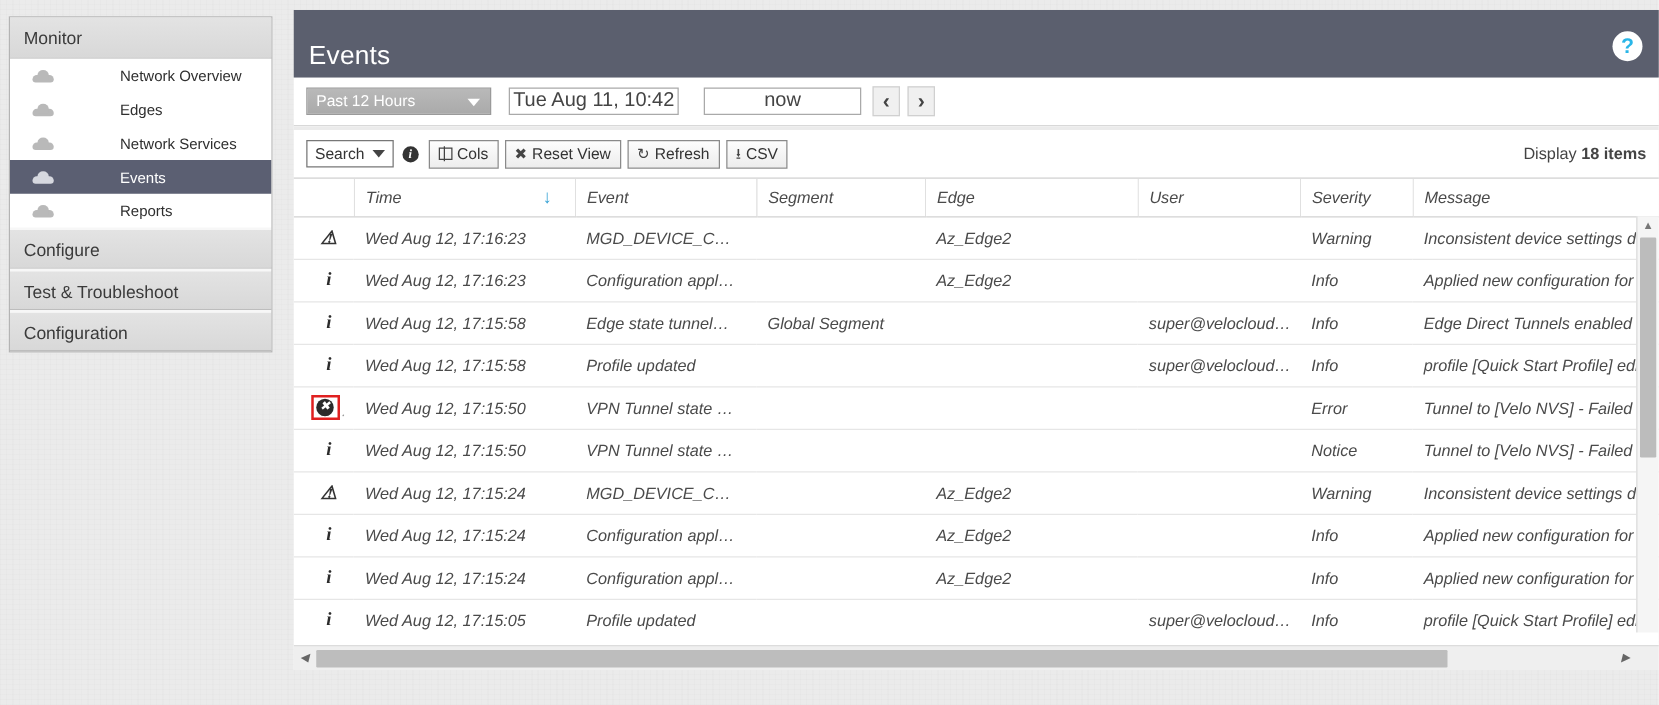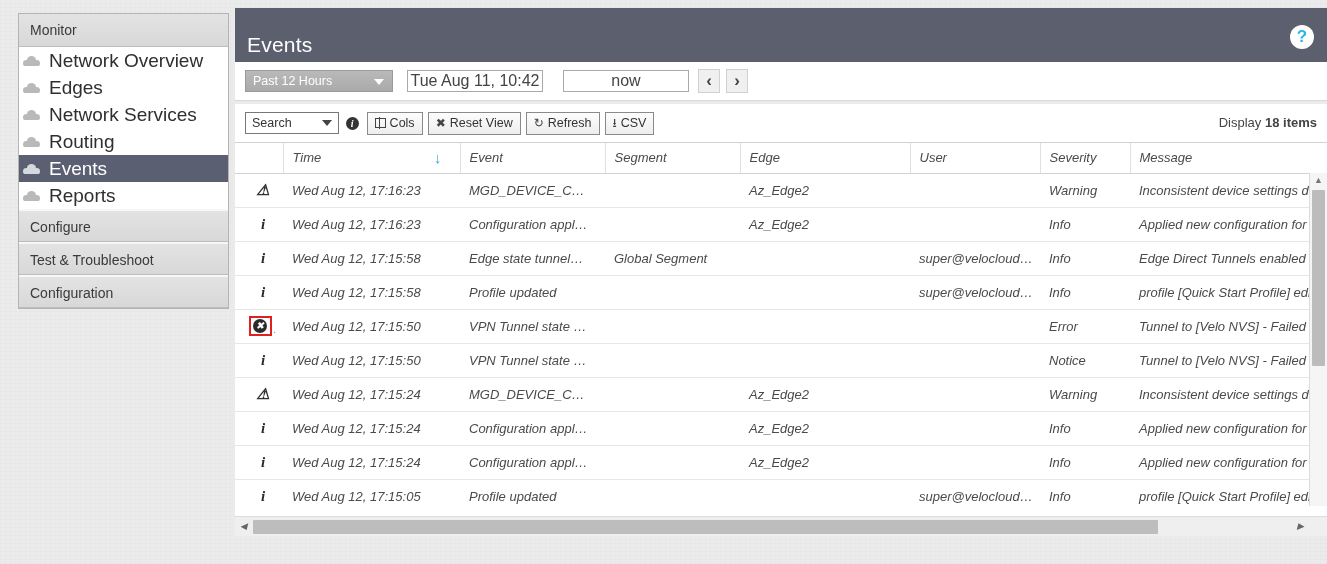--- a/index.html
+++ b/index.html
@@ -20,21 +20,21 @@
   }
   .app {
     position: relative;
     width: 1327px;
     height: 564px;
   }
 
   
   .sidebar {
     position: absolute;
-    left: 18px;
+    left: 7px;
     top: 13px;
     width: 211px;
     background: #ffffff;
     border: 1px solid #b4b4b4;
     box-sizing: border-box;
   }
   .nav-group-header {
     height: 33px;
     line-height: 33px;
     padding-left: 11px;
@@ -47,24 +47,25 @@
   .nav-group-header.spaced {
     border-top: 2px solid #f7f7f7;
   }
   .nav-items {
     background: #fff;
   }
   .nav-item {
     height: 27px;
     display: flex;
     align-items: center;
-    padding-left: 4px;
-    font-size: 19px;
+    padding-left: 18px;
+    font-size: 12px;
     color: #2f2f2f;
     box-sizing: border-box;
+    gap: 44px;
   }
   .nav-item.active {
     background: #5b5f72;
     color: #ffffff;
   }
   .cloud-icon {
     width: 17px;
     height: 10px;
     margin-right: 9px;
     position: relative;
@@ -203,21 +204,20 @@
     min-width: 66px;
     border: 1px solid #777;
     background: #fff;
     font-size: 12.5px;
     color: #333;
     display: flex;
     align-items: center;
     padding: 0 6px;
     box-sizing: border-box;
     cursor: pointer;
-    gap: 24px;
   }
   .search-box .sc {
     margin-left: 6px;
     width: 0; height: 0;
     border-left: 5px solid transparent;
     border-right: 5px solid transparent;
     border-top: 6px solid #444;
   }
   .info-dot {
     width: 13px;
@@ -450,24 +450,20 @@
         <span class="cloud-icon"></span>
         <span>Network Overview</span>
       </div>
       <div class="nav-item">
         <span class="cloud-icon"></span>
         <span>Edges</span>
       </div>
       <div class="nav-item">
         <span class="cloud-icon"></span>
         <span>Network Services</span>
-      </div>
-      <div class="nav-item">
-        <span class="cloud-icon"></span>
-        <span>Routing</span>
       </div>
       <div class="nav-item active">
         <span class="cloud-icon"></span>
         <span>Events</span>
       </div>
       <div class="nav-item">
         <span class="cloud-icon"></span>
         <span>Reports</span>
       </div>
     </div>

